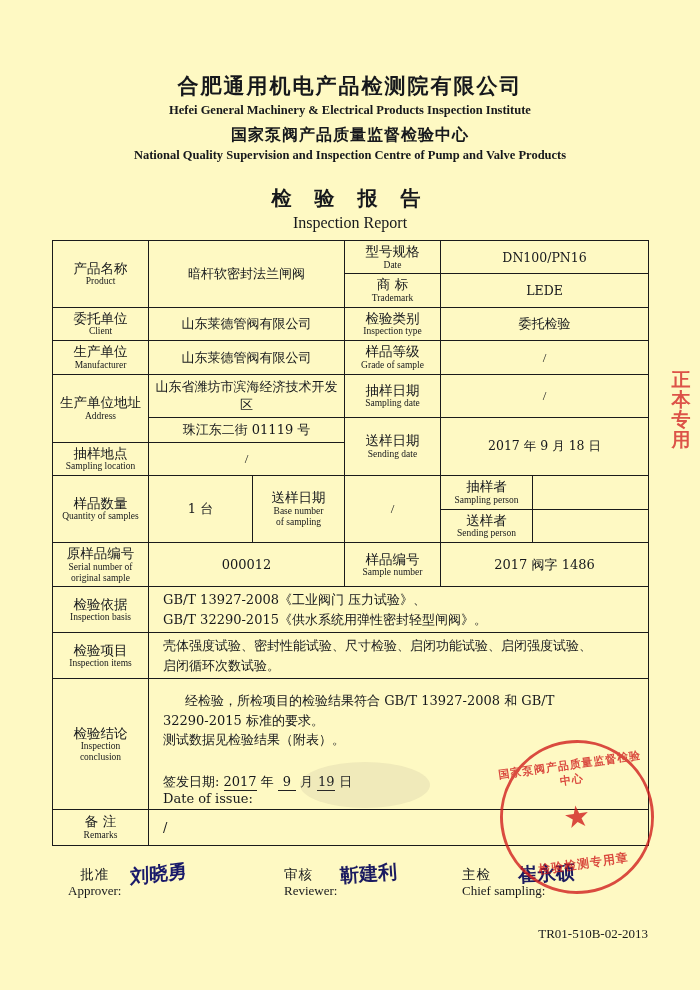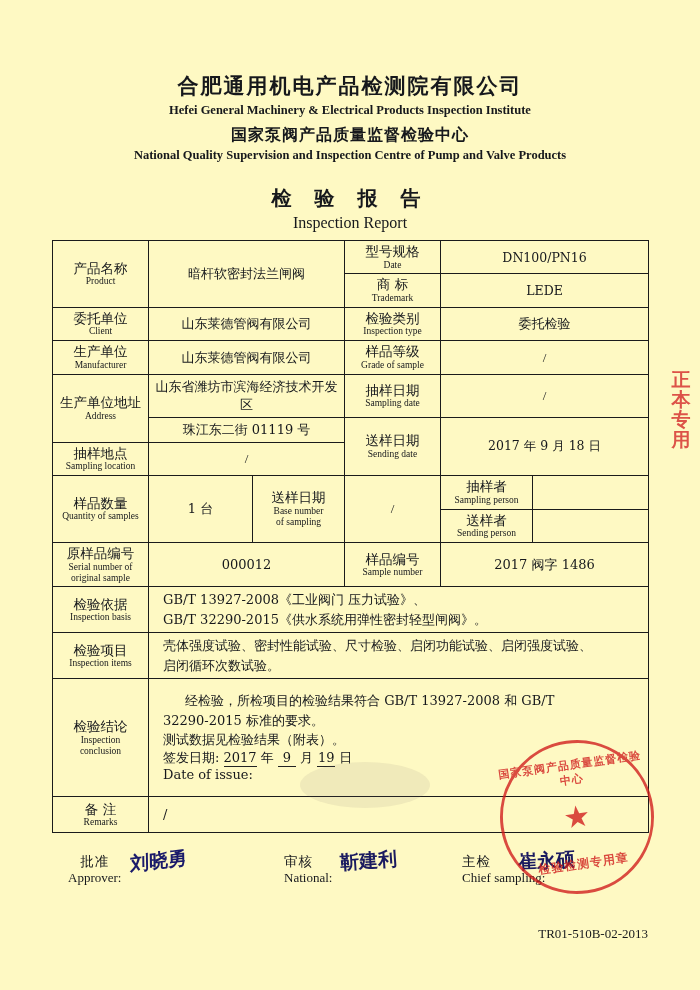--- a/index.html
+++ b/index.html
@@ -423,21 +423,21 @@
       <tr style="height:118px">
         <td class="lbl">
           <span class="cn">检验结论</span>
           <span class="en">Inspection</span>
           <span class="en">conclusion</span>
         </td>
         <td class="val left val-multi" colspan="5" style="vertical-align:top; padding-top:12px; position:relative;">
           <div style="text-indent:22px">经检验，所检项目的检验结果符合 GB/T 13927-2008 和 GB/T</div>
           <div>32290-2015 标准的要求。</div>
           <div>测试数据见检验结果（附表）。</div>
-          <div class="issue-line" style="">
+          <div class="issue-line" style="margin-top:24px">
             <span>签发日期:</span>
             <span class="u">2017</span>
             <span>年</span>
             <span class="u">9</span>
             <span>月</span>
             <span class="u">19</span>
             <span>日</span>
           </div>
           <div class="issue-line">
             <span>Date of issue:</span>
@@ -456,21 +456,21 @@
   </table>
 
   <div class="sig-block">
     <div class="sig sig-1">
       <div class="cn">批准</div>
       <div class="en">Approver:</div>
       <div class="handwrite">刘晓勇</div>
     </div>
     <div class="sig sig-2">
       <div class="cn">审核</div>
-      <div class="en">National:</div>
+      <div class="en">Reviewer:</div>
       <div class="handwrite">靳建利</div>
     </div>
     <div class="sig sig-3">
       <div class="cn">主检</div>
       <div class="en">Chief sampling:</div>
       <div class="handwrite">崔永硕</div>
     </div>
   </div>
 
   <div class="footer-code">TR01-510B-02-2013</div>

